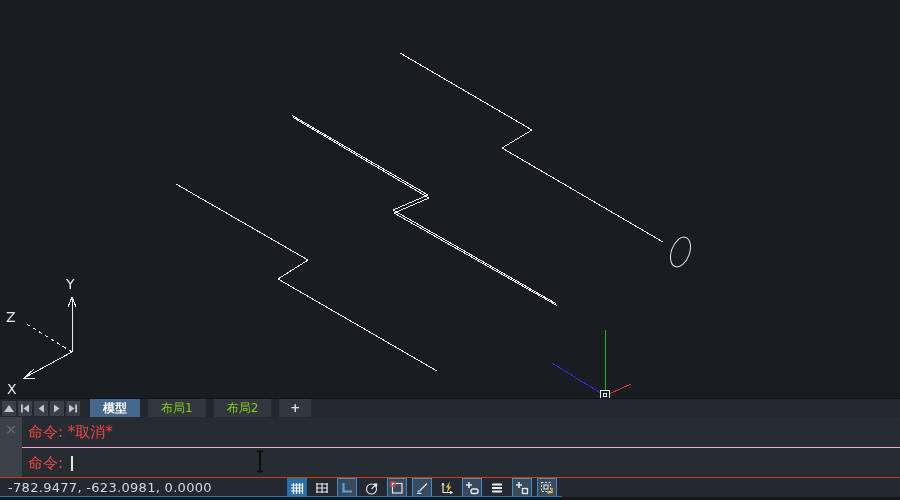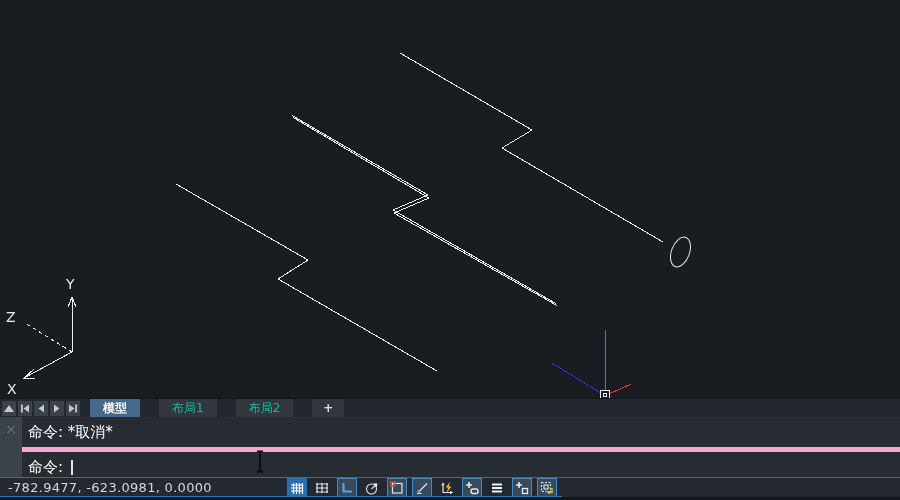--- a/index.html
+++ b/index.html
@@ -10,34 +10,34 @@
   
   .canvas{position:absolute;left:0;top:0;width:900px;height:398px;background:#191c21;}
   .canvas svg{display:block;width:900px;height:398px;}
 
   
   .tabbar{position:absolute;left:0;top:398px;width:900px;height:19px;background:#24272d;
           border-top:1px solid #121419;box-sizing:border-box;display:flex;align-items:center;}
   .navbtn{width:14px;height:15px;margin-left:2px;background:#3b4149;display:flex;
           align-items:center;justify-content:center;cursor:pointer;}
   .navbtn svg{display:block;}
-  .tabs{display:flex;margin-left:10px;height:19px;gap:19px;}
-  .tab{height:19px;line-height:19px;padding:0 13px;font-size:12px;color:#14b8a6;
+  .tabs{display:flex;margin-left:10px;height:19px;gap:8px;}
+  .tab{height:19px;line-height:19px;padding:0 13px;font-size:12px;color:#84cc16;
        background:#32373e;cursor:pointer;white-space:nowrap;}
   .tab.active{background:#45698d;color:#ffffff;font-weight:bold;}
   .tab.addtab{padding:0 11px;font-weight:bold;color:#dde1e6;}
 
   
   .cmd{position:absolute;left:0;top:417px;width:900px;height:60px;background:#272c32;}
   .cmd-gutter{position:absolute;left:0;top:0;width:22px;height:60px;background:#3c424a;}
   .cmd-close{position:absolute;left:4px;top:5px;width:14px;height:14px;line-height:14px;
              text-align:center;color:#697077;font-size:14px;cursor:pointer;}
   .cmd-rows{position:absolute;left:22px;top:0;right:0;height:60px;}
-  .cmd-row{height:30px;line-height:30px;padding-left:6px;font-size:15px;color:#ffffff;}
-  .cmd-row.input{border-top:5px solid #f9a8d4;box-sizing:border-box;}
+  .cmd-row{height:30px;line-height:30px;padding-left:6px;font-size:15px;color:#ef4444;}
+  .cmd-row.input{border-top:1px solid #f9a8d4;box-sizing:border-box;}
   .caret{display:inline-block;width:2px;height:15px;background:#e2e6ea;margin-left:8px;
          vertical-align:middle;}
   .ibeam{position:absolute;left:254px;top:450px;}
 
   
   .statusbar{position:absolute;left:0;top:477px;width:900px;height:23px;background:#232831;
              border-top:1px solid #c2410c;box-sizing:border-box;}
   .coords{position:absolute;left:8px;top:2px;height:16px;line-height:16px;font-size:13px;
           color:#d3d8de;letter-spacing:0.3px;cursor:pointer;}
   .sicons{position:absolute;left:287px;top:0px;display:flex;gap:5px;align-items:center;height:19px;}

